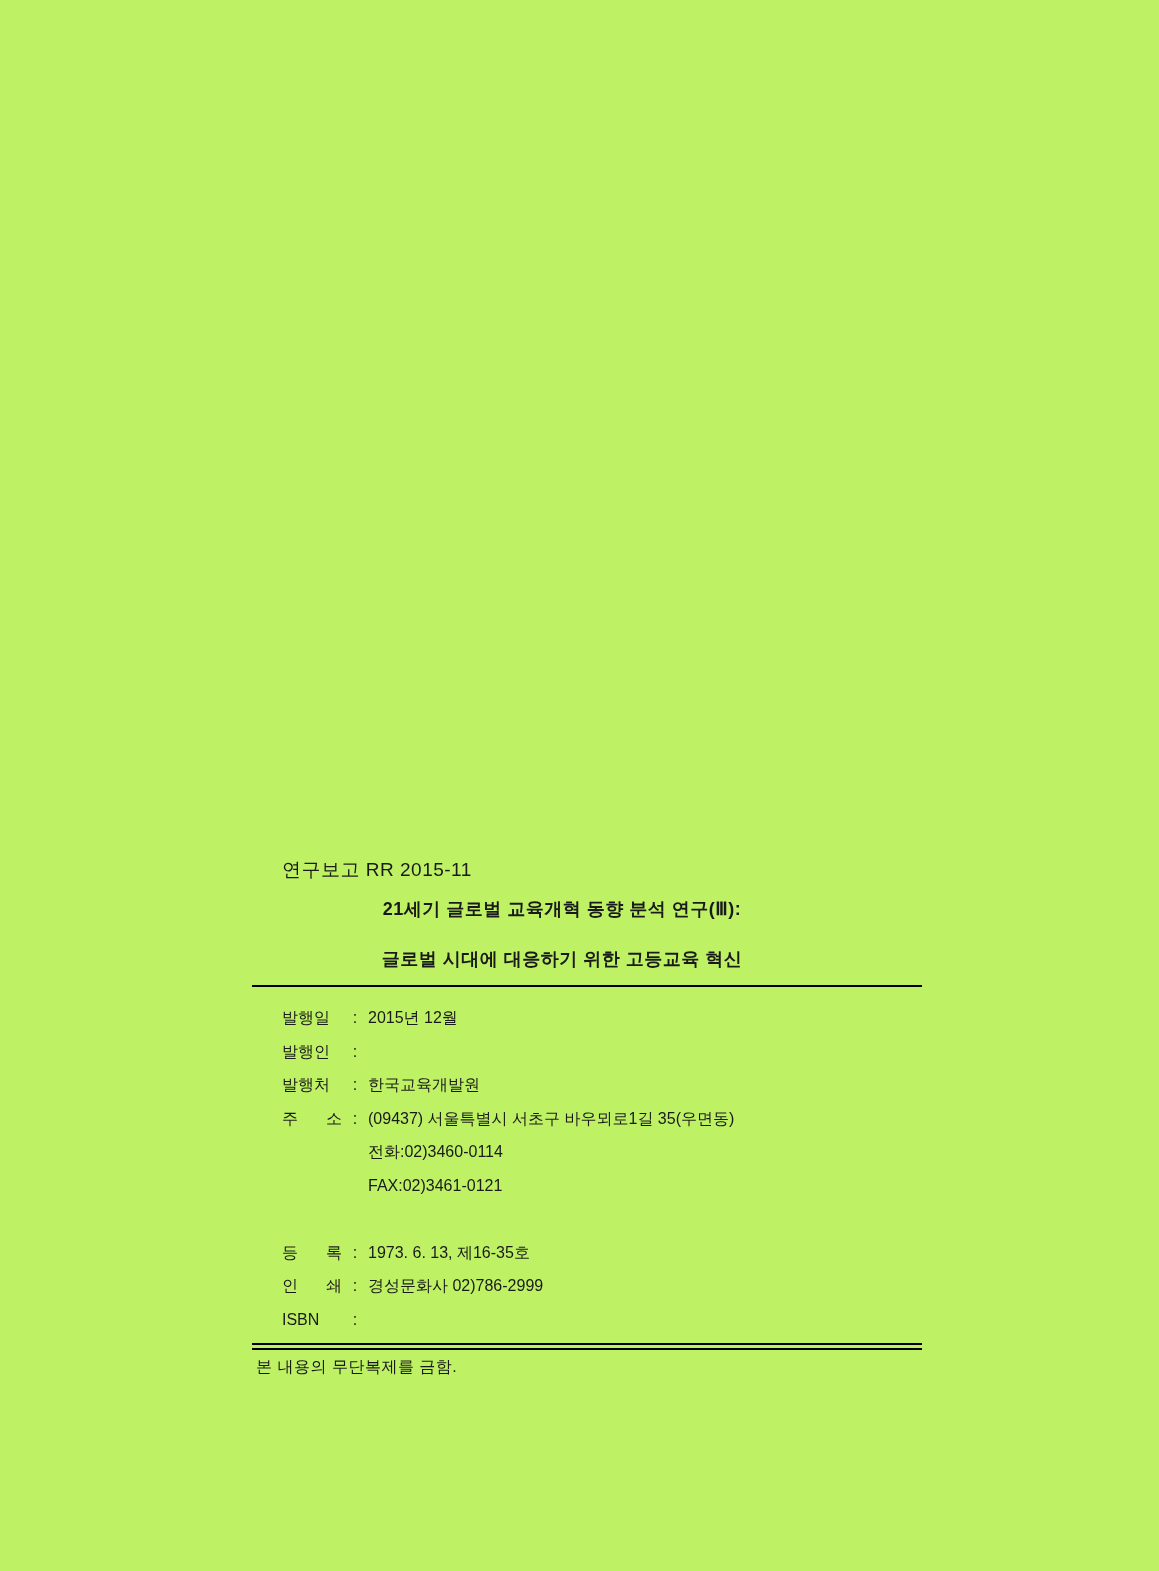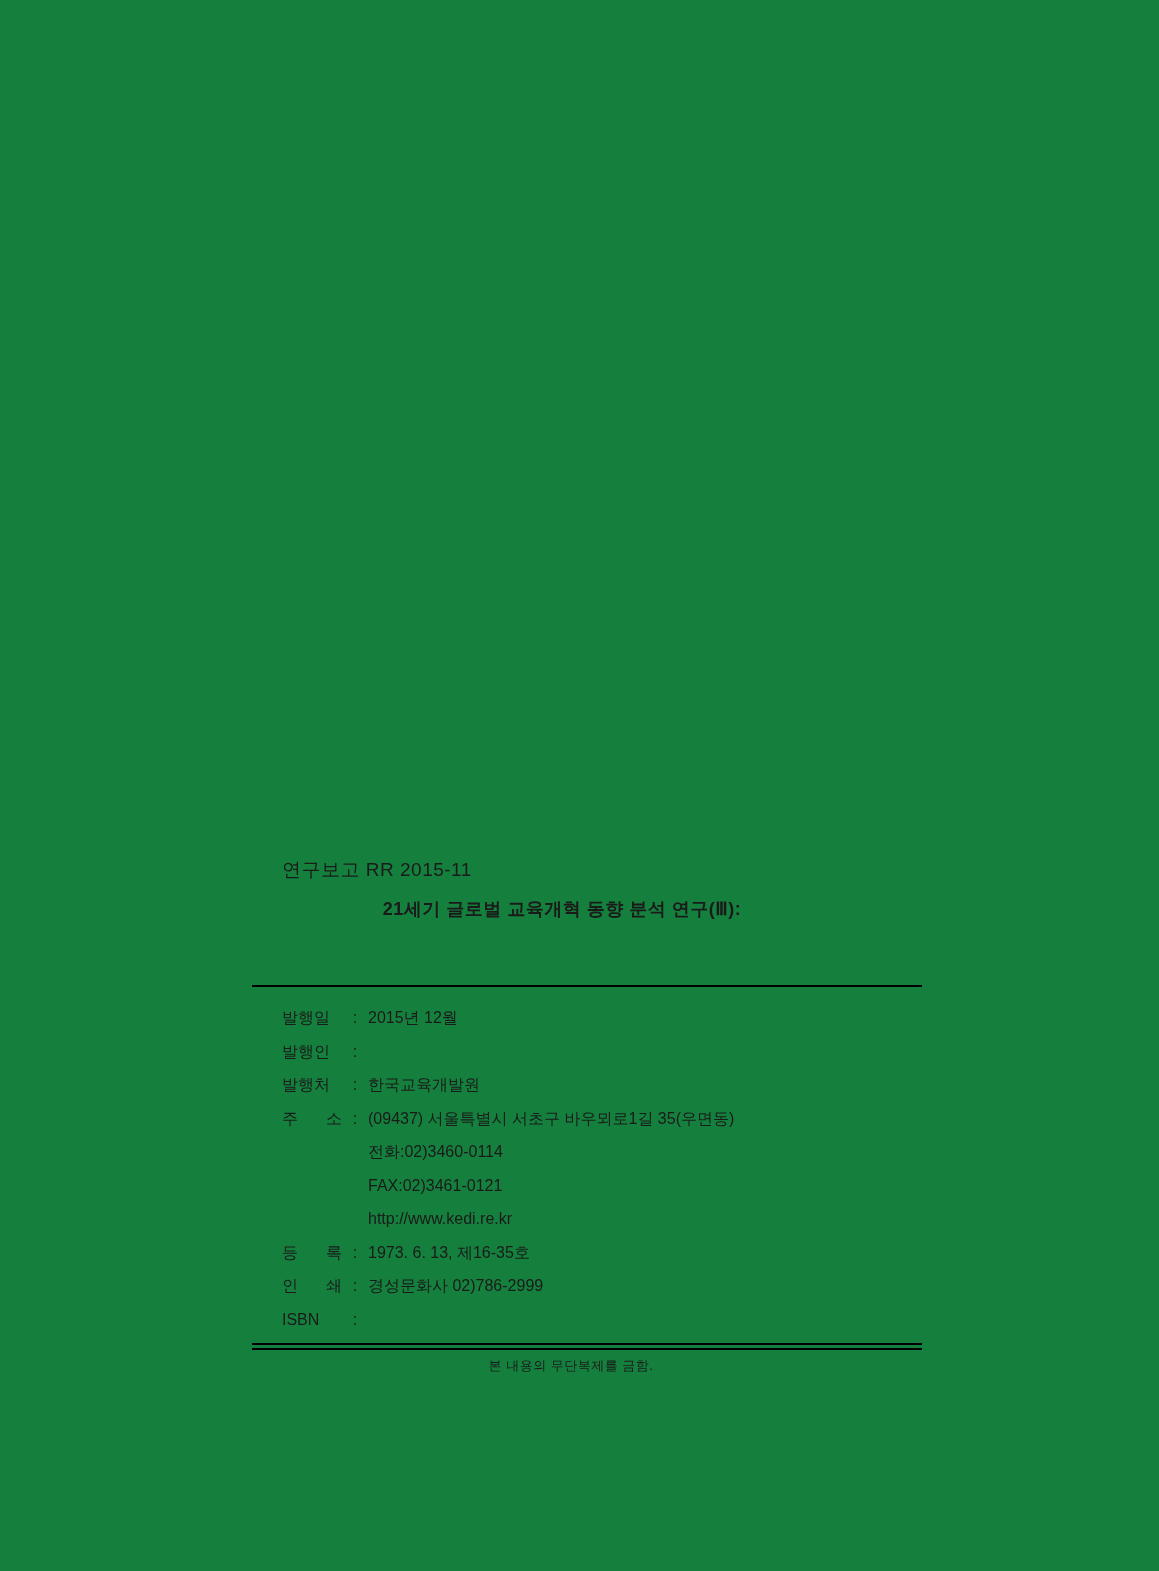--- a/index.html
+++ b/index.html
@@ -4,21 +4,21 @@
 <style>
   html, body {
     margin: 0;
     padding: 0;
     background: #ffffff;
   }
   .page {
     position: relative;
     width: 1159px;
     height: 1571px;
-    background: #15803d;
+    background: #bef264;
     font-family: "Liberation Sans", sans-serif;
     color: #1a1a1a;
     overflow: hidden;
   }
   .report-no {
     position: absolute;
     left: 282px;
     top: 857px;
     font-size: 19px;
     letter-spacing: 0.5px;
@@ -75,37 +75,37 @@
     position: absolute;
     left: 252px;
     top: 1343px;
     width: 670px;
     height: 3px;
     border-top: 2px solid #000000;
     border-bottom: 2px solid #000000;
   }
   .footer-note {
     position: absolute;
-    left: 236px;
+    left: 256px;
     top: 1357px;
     width: 670px;
-    text-align: center;
-    font-size: 13px;
+    font-size: 16px;
     letter-spacing: 0.5px;
   }
 </style>
 </head>
 <body>
 
 <div class="page">
 
   <div class="report-no">연구보고 RR 2015-11</div>
 
   <div class="title title-1">21세기 글로벌 교육개혁 동향 분석 연구(Ⅲ):</div>
 
+  <div class="title title-2">글로벌 시대에 대응하기 위한 고등교육 혁신</div>
 
   <div class="rule-single"></div>
 
   <div class="colophon">
 
     <div class="colophon-row">
       <span class="lbl">발행일</span>
       <span class="sep">:</span>
       <span class="val">2015년 12월</span>
     </div>
@@ -135,21 +135,20 @@
 
     <div class="colophon-row">
       <span class="lbl"></span>
       <span class="sep"></span>
       <span class="val">FAX:02)3461-0121</span>
     </div>
 
     <div class="colophon-row">
       <span class="lbl"></span>
       <span class="sep"></span>
-      <span class="val">http://www.kedi.re.kr</span>
     </div>
 
     <div class="colophon-row">
       <span class="lbl">등 록</span>
       <span class="sep">:</span>
       <span class="val">1973. 6. 13, 제16-35호</span>
     </div>
 
     <div class="colophon-row">
       <span class="lbl">인 쇄</span>

